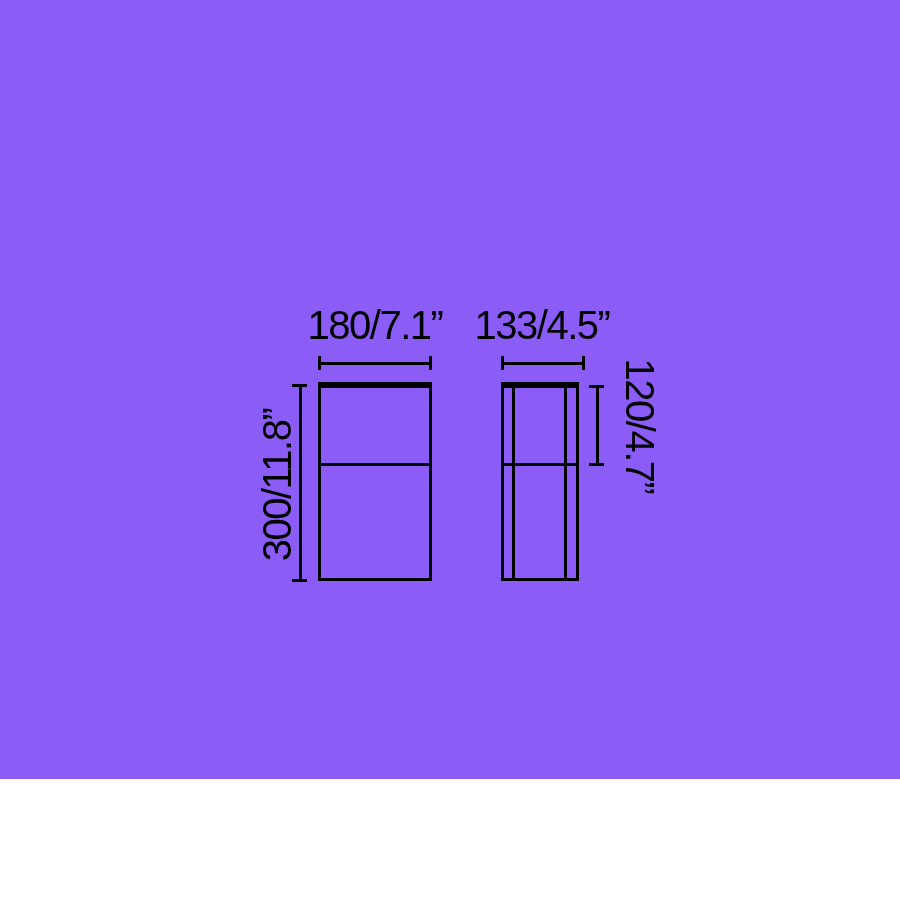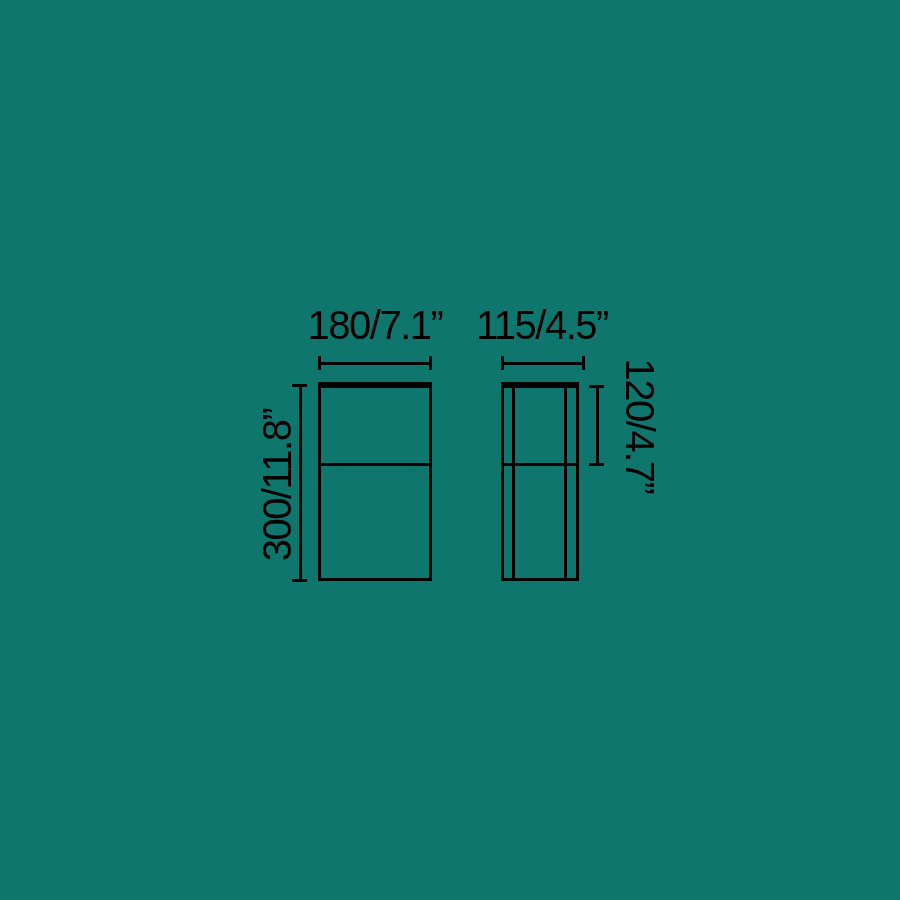--- a/index.html
+++ b/index.html
@@ -3,22 +3,22 @@
 <meta charset="utf-8">
 <style>
   html, body {
     margin: 0;
     padding: 0;
     background: #ffffff;
   }
   .canvas {
     position: relative;
     width: 900px;
-    height: 900px;
-    background: #0f766e;
+    height: 779px;
+    background: #8b5cf6;
     overflow: hidden;
     font-family: "Liberation Sans", sans-serif;
     color: #000000;
   }
   .ln {
     position: absolute;
     background: #000000;
   }
   .outline {
     position: absolute;
@@ -89,21 +89,21 @@
   <div class="ln side-divider"></div>
 
   <div class="ln dim-front-w"></div>
   <div class="ln dim-front-w-t1"></div>
   <div class="ln dim-front-w-t2"></div>
   <div class="dim-label lbl-front-w">180/7.1”</div>
 
   <div class="ln dim-side-w"></div>
   <div class="ln dim-side-w-t1"></div>
   <div class="ln dim-side-w-t2"></div>
-  <div class="dim-label lbl-side-w">115/4.5”</div>
+  <div class="dim-label lbl-side-w">133/4.5”</div>
 
   <div class="ln dim-front-h"></div>
   <div class="ln dim-front-h-t1"></div>
   <div class="ln dim-front-h-t2"></div>
   <div class="dim-label rot-ccw lbl-front-h">300/11.8”</div>
 
   <div class="ln dim-side-d"></div>
   <div class="ln dim-side-d-t1"></div>
   <div class="ln dim-side-d-t2"></div>
   <div class="dim-label rot-cw lbl-side-d">120/4.7”</div>

